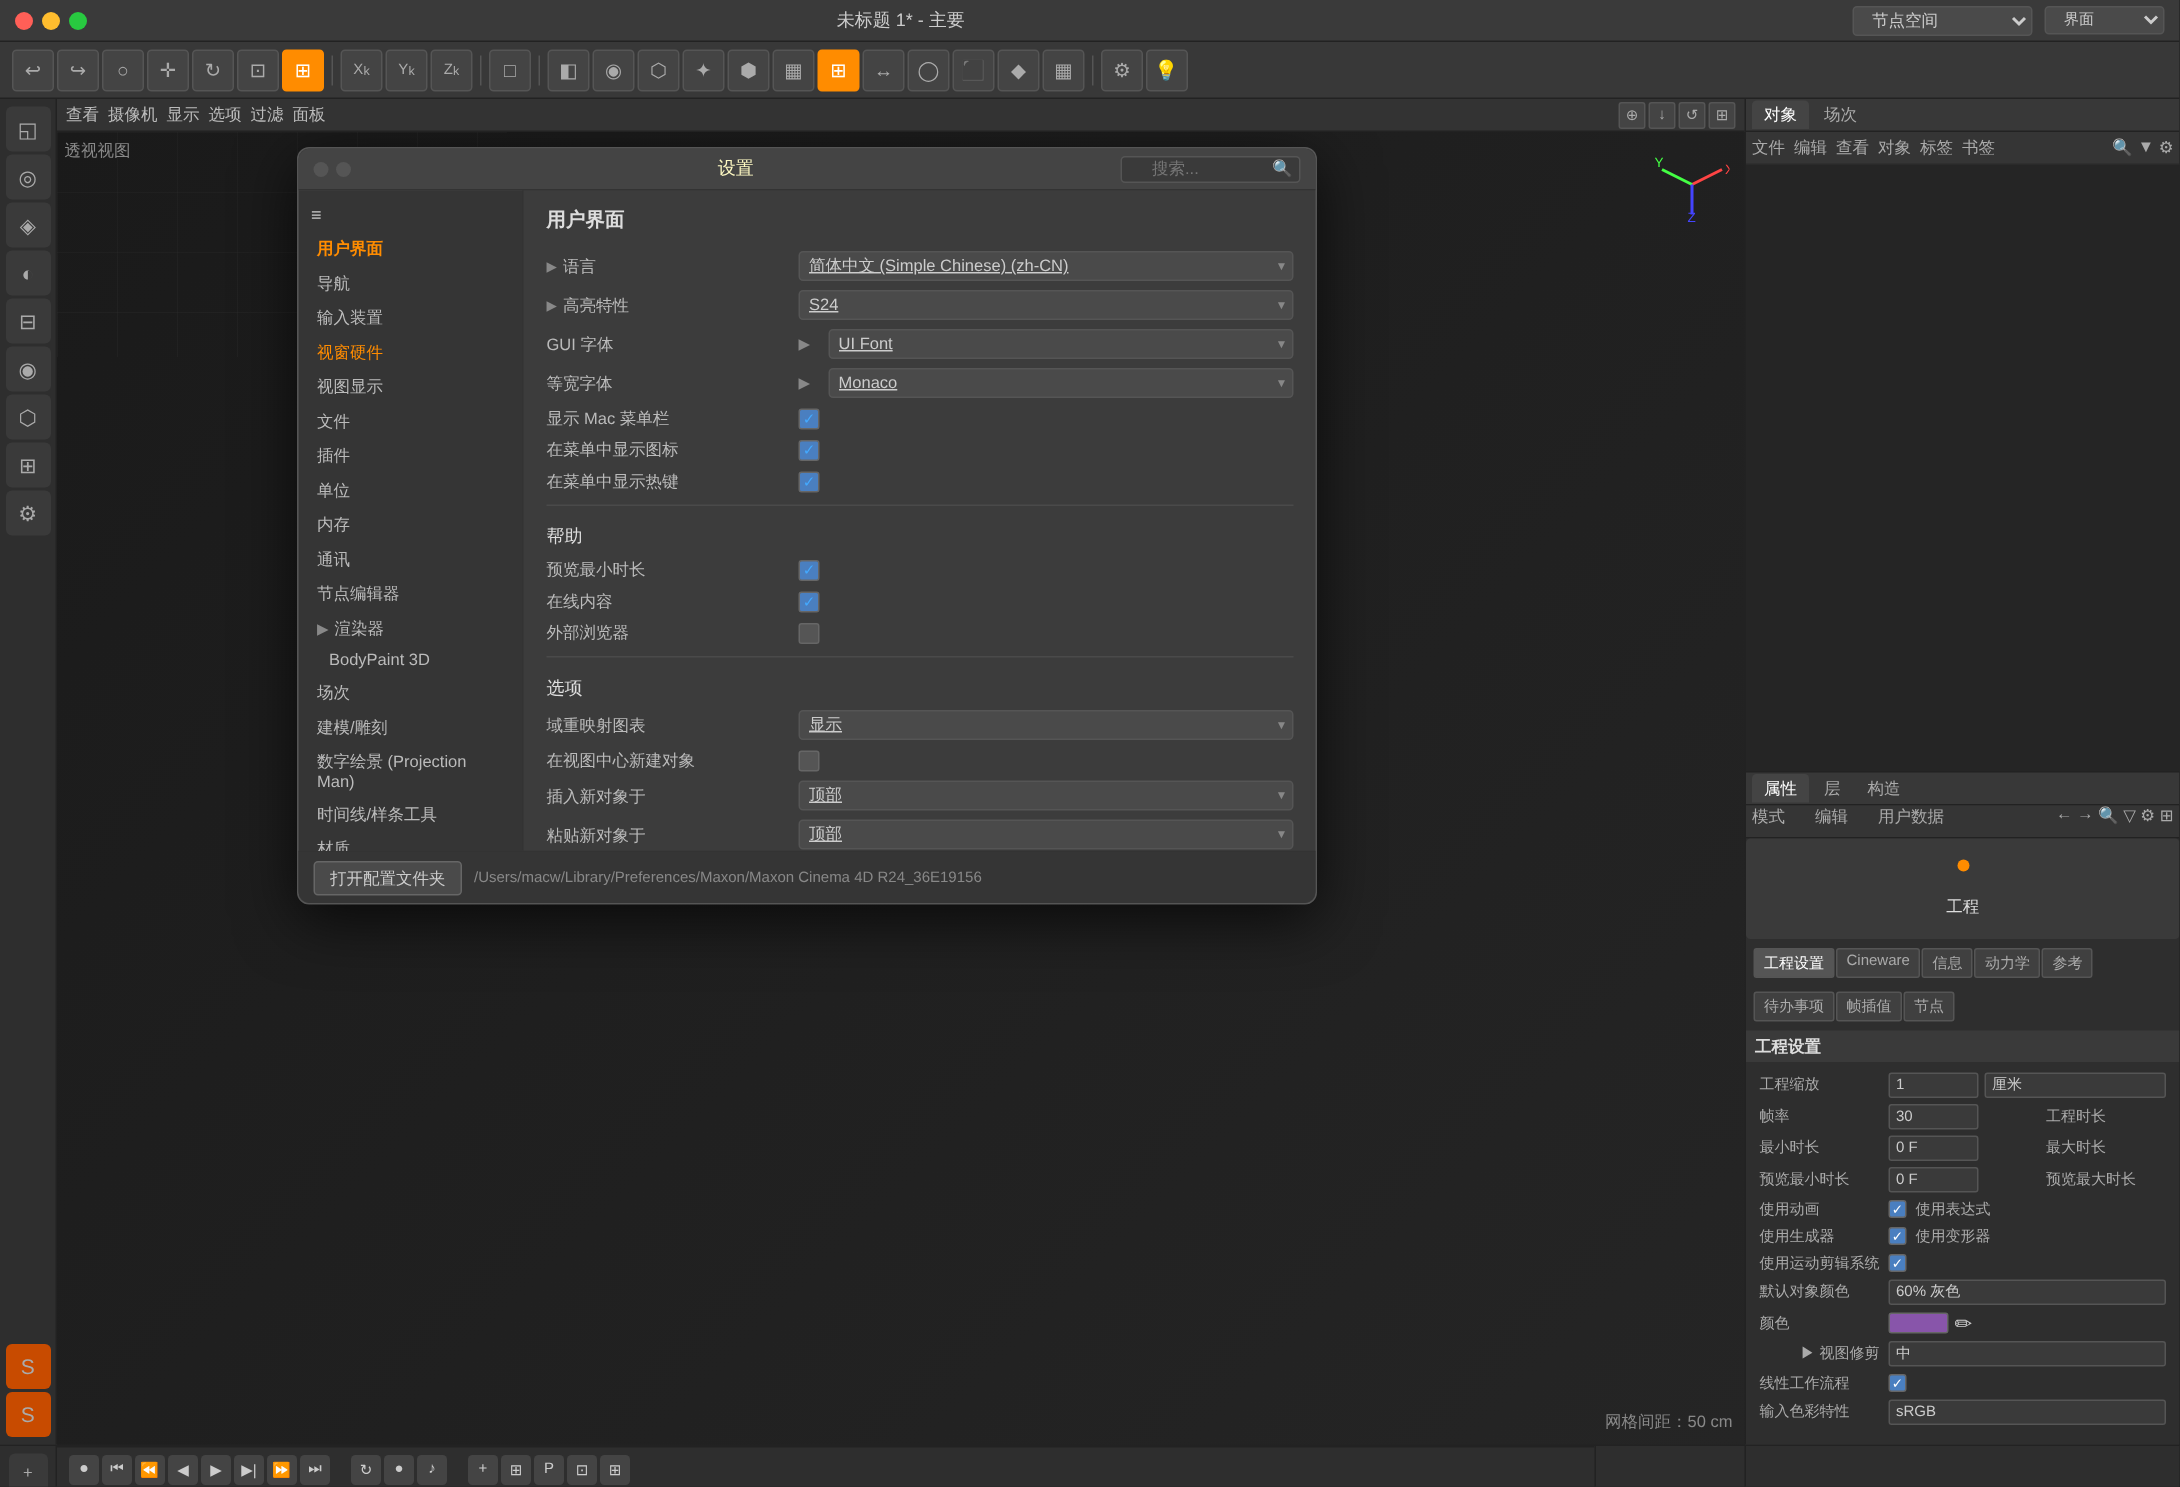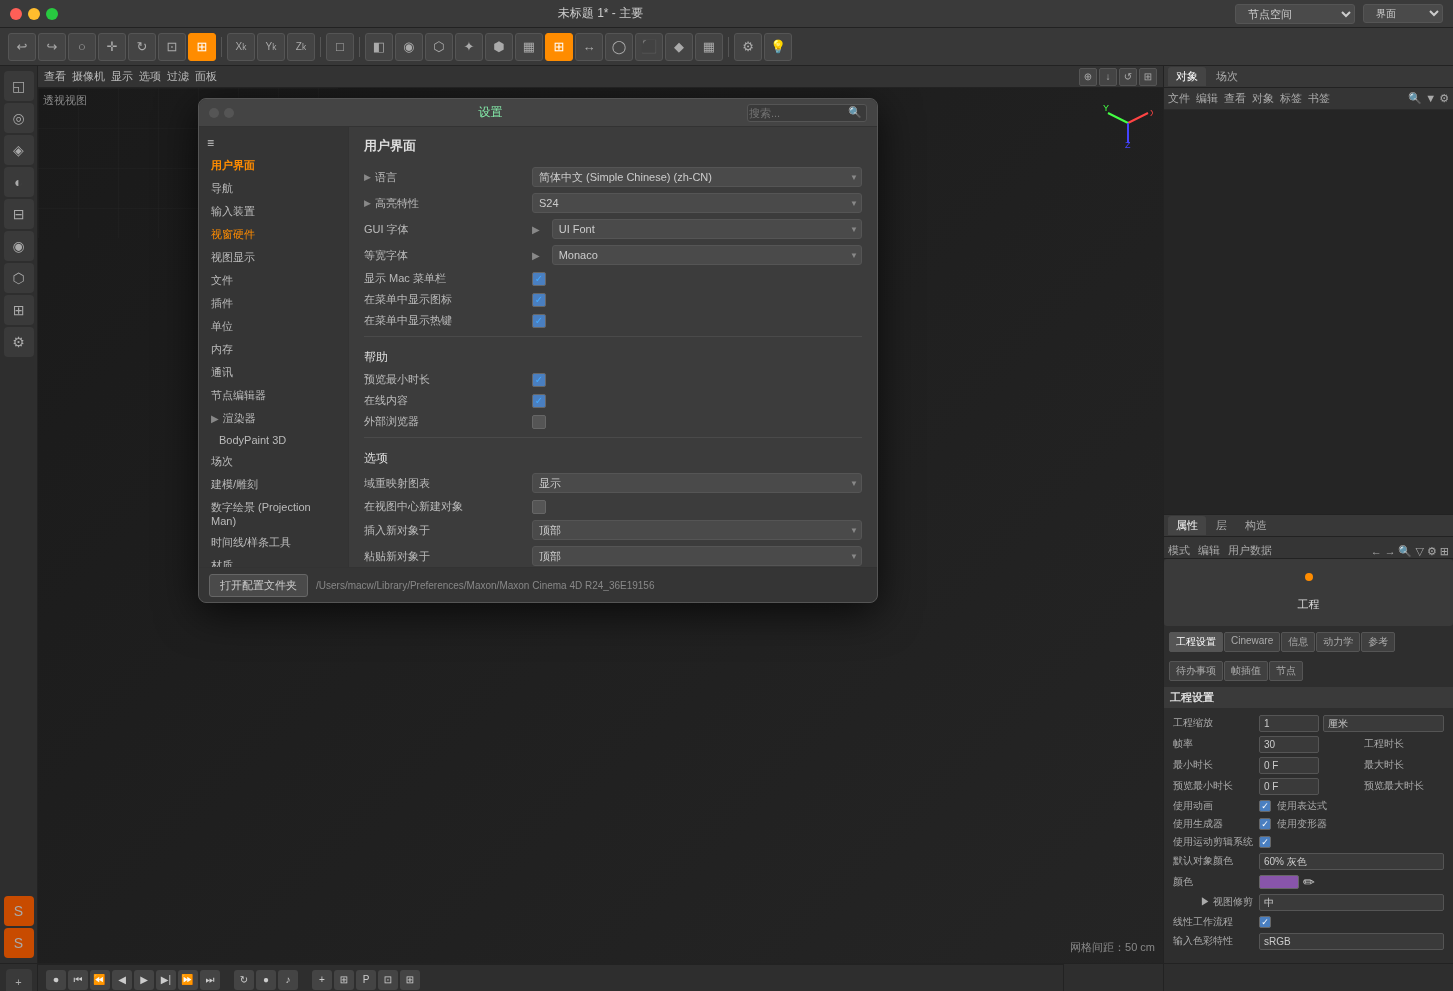--- a/index.html
+++ b/index.html
@@ -176,21 +176,21 @@
       border-radius: 8px 8px 0 0;
       display: flex;
       align-items: center;
       padding: 0 10px;
       border-bottom: 1px solid #333;
     }
     .dialog-title {
       flex: 1;
       text-align: center;
       font-size: 12px;
-      color: #86efac;
+      color: #fef9c3;
     }
     .dialog-body {
       display: flex;
       height: 440px;
     }
 
     
     .settings-sidebar {
       width: 150px;
       background: #353535;
@@ -311,25 +311,25 @@
       font-size: 11px;
       color: #aaa;
       cursor: pointer;
       border-radius: 3px 3px 0 0;
     }
     .rpanel-tab.active { background: #444; color: #fff; }
     .rpanel-tab-bar2 {
       height: 22px;
       background: #353535;
       display: flex;
-      align-items: flex-end;
+      align-items: flex-start;
       padding: 0 4px;
       font-size: 11px;
       color: #aaa;
-      gap: 8px;
+      gap: 20px;
       border-bottom: 1px solid #222;
     }
     .right-panel-content {
       flex: 1;
       overflow-y: auto;
       padding: 5px;
     }
     .prop-section-header {
       background: #3a3a3a;
       padding: 14px 6px;
@@ -535,20 +535,21 @@
       position: absolute;
       right: 4px;
       top: 50%;
       transform: translateY(-50%);
       font-size: 8px;
       color: #888;
       pointer-events: none;
     }
     .select-with-arrow select {
       padding-right: 16px;
+      text-decoration: underline;
     }
 
     .expand-arrow { color: #888; font-size: 9px; }
   </style>
 </head>
 <body>
 
 <div class="title-bar">
   <div class="title-bar-buttons">
     <span class="tb-btn tb-close"></span>
@@ -657,21 +658,21 @@
 
       <div class="settings-dialog">
 
         <div class="dialog-titlebar">
           <div style="display:flex;gap:5px;">
             <span style="width:10px;height:10px;background:#555;border-radius:50%;display:inline-block;"></span>
             <span style="width:10px;height:10px;background:#555;border-radius:50%;display:inline-block;"></span>
           </div>
           <div class="dialog-title">设置</div>
           <div style="position:relative;display:flex;align-items:center;">
-            <input type="text" style="background: rgb(58, 58, 58); border: 1px solid rgb(85, 85, 85); color: rgb(204, 204, 204); padding: 2px 20px 2px 1px; font-size: 11px; border-radius: 3px; width: 120px;" placeholder="搜索...">
+            <input type="text" style="background: rgb(58, 58, 58); border: 1px solid rgb(85, 85, 85); color: rgb(204, 204, 204); padding: 2px 20px 2px 20px; font-size: 11px; border-radius: 3px; width: 120px;" placeholder="搜索...">
             <span style="position:absolute;right:5px;color:#888;font-size:11px;">🔍</span>
           </div>
         </div>
 
         <div class="dialog-body">
 
           <div class="settings-sidebar">
             <div class="settings-sidebar-header">
               <span>≡</span>
             </div>

